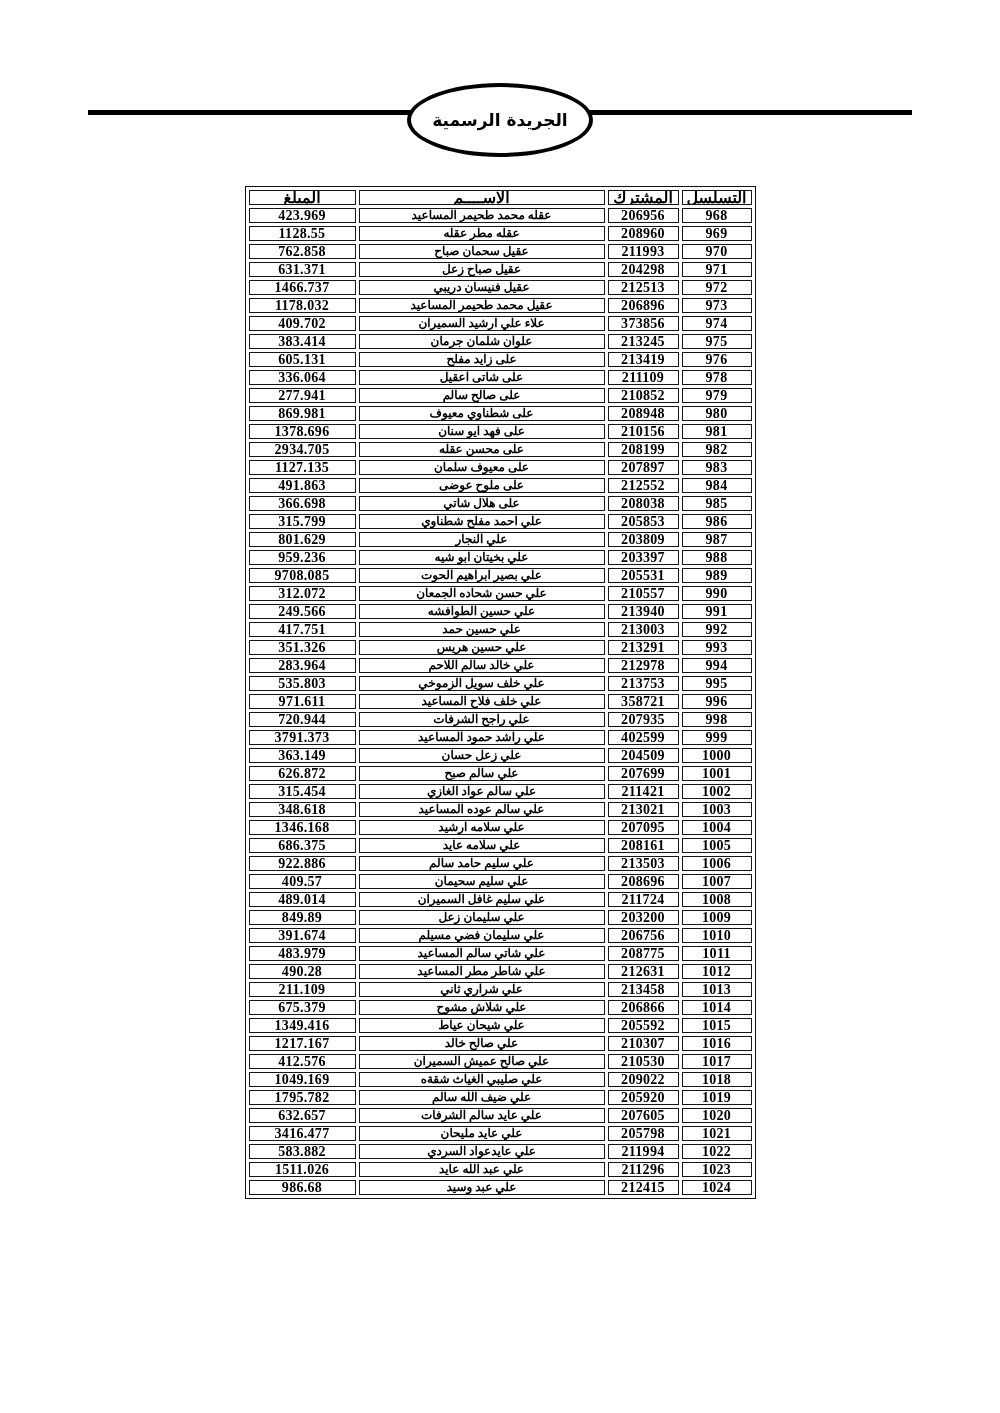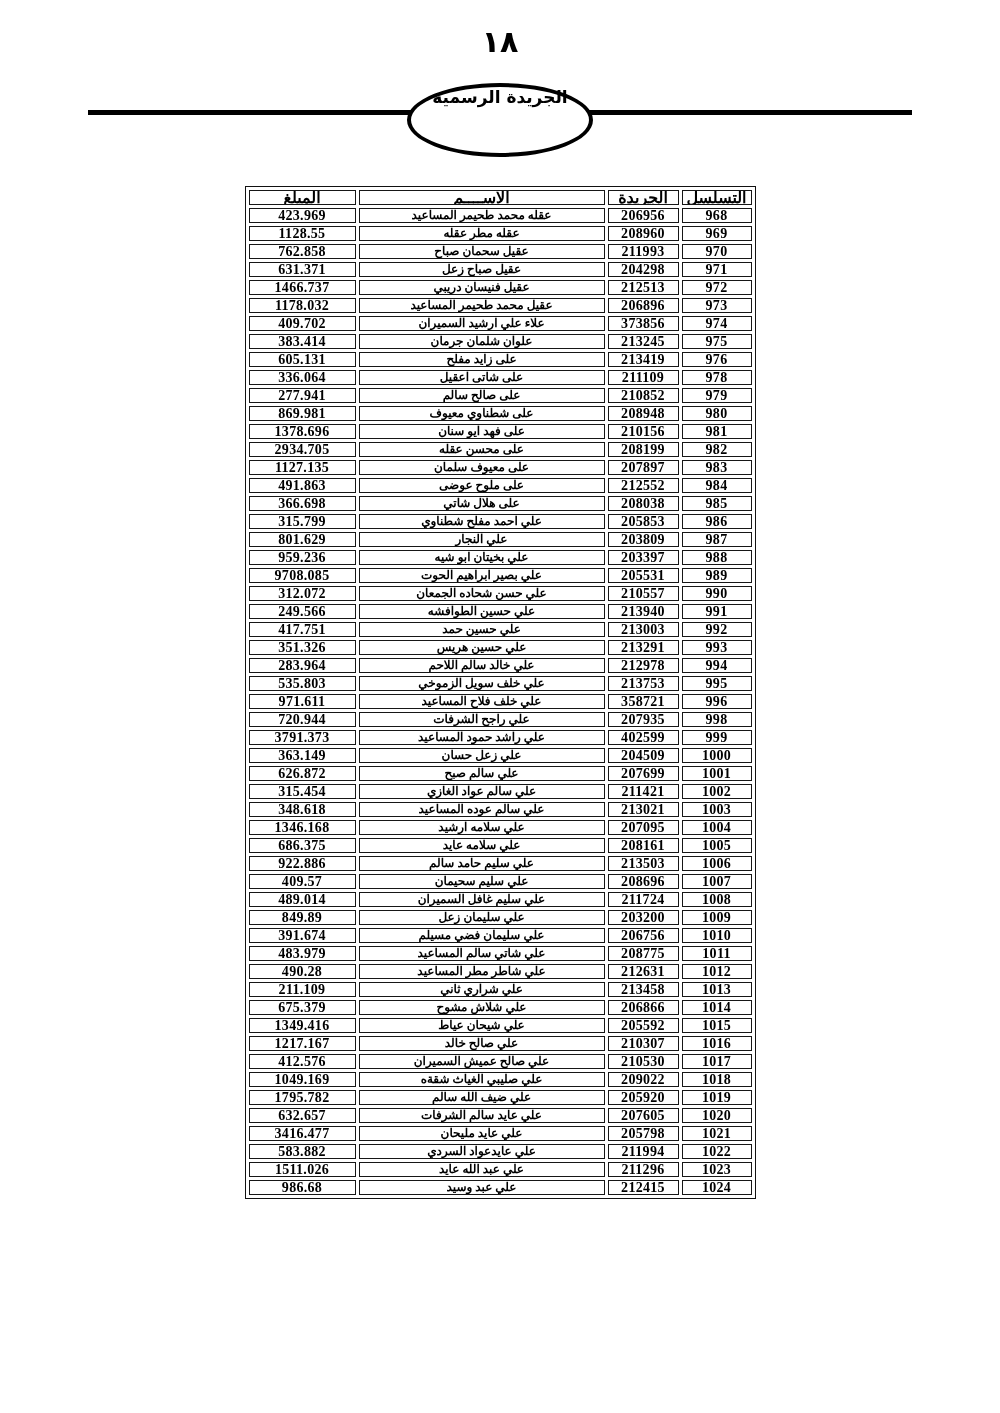--- a/index.html
+++ b/index.html
@@ -38,20 +38,21 @@
     position: absolute;
     top: 83px;
     left: 50%;
     transform: translateX(-50%);
     width: 178px;
     height: 66px;
     background: #ffffff;
     border: 4.5px solid #000000;
     border-radius: 50%;
     display: flex;
+    align-items: center;
     justify-content: center;
     z-index: 2;
   }
   .gazette-seal span {
     font-size: 17px;
     font-weight: bold;
   }
   .table-wrap {
     position: absolute;
     top: 186px;
@@ -97,40 +98,39 @@
   td.c-name {
     font-family: Liberation Serif, serif;
     font-size: 12px;
   }
 </style>
 </head>
 <body>
 
 <div class="page">
 
-  <div class="page-number">١٨</div>
 
   <div class="rule-line"></div>
 
   <div class="gazette-seal">
     <span>الجريدة الرسمية</span>
   </div>
 
   <div class="table-wrap">
     <table class="records" dir="rtl">
       <colgroup>
         <col class="col-serial">
         <col class="col-subscriber">
         <col class="col-name">
         <col class="col-amount">
       </colgroup>
       <thead>
         <tr>
           <th class="c-serial">التسلسل</th>
-          <th class="c-subscriber">الجريدة</th>
+          <th class="c-subscriber">المشترك</th>
           <th class="c-name">الاســــم</th>
           <th class="c-amount">المبلغ</th>
         </tr>
       </thead>
       <tbody>
           <tr>
             <td class="c-serial">968</td>
             <td class="c-subscriber">206956</td>
             <td class="c-name">عقله محمد طحيمر المساعيد</td>
             <td class="c-amount">423.969</td>

